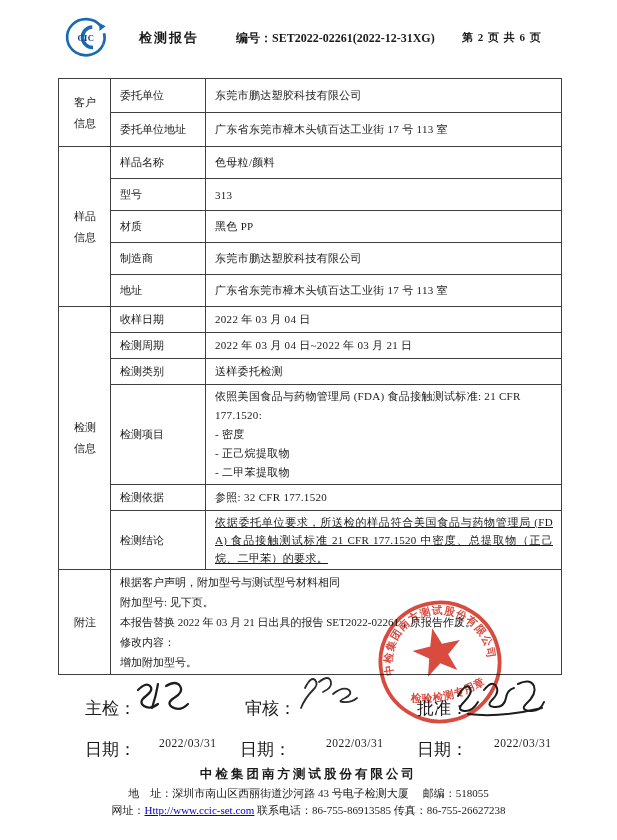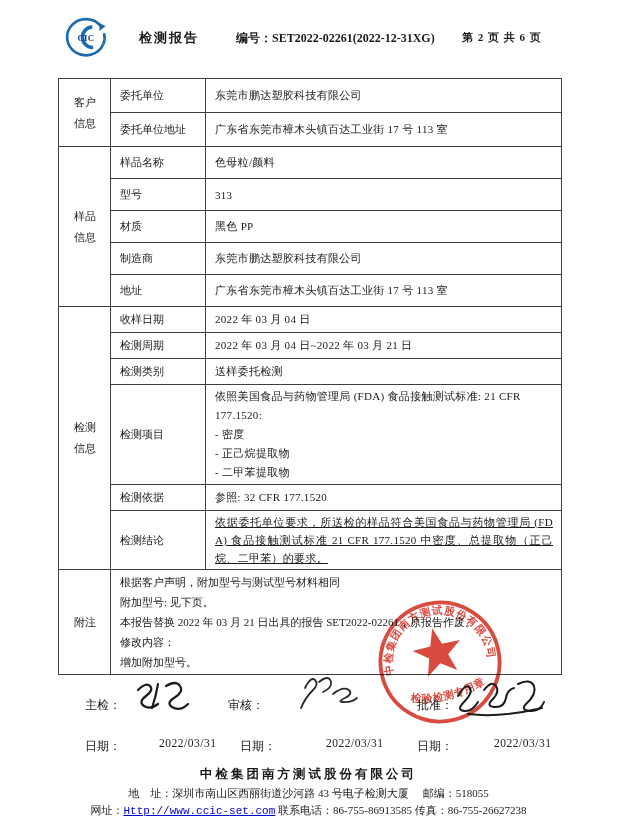--- a/index.html
+++ b/index.html
@@ -26,30 +26,30 @@
   td.group{
     text-align:center;padding:2px 2px;white-space:pre-line;line-height:21px;
   }
   td.val{letter-spacing:.3px;}
   td.multiline{white-space:pre-line;line-height:19px;vertical-align:middle;padding-top:4px;padding-bottom:4px;}
   td.conclusion{line-height:18px;text-align:justify;text-decoration:underline;}
   td.note-cell{white-space:pre-line;line-height:20px;vertical-align:middle;}
   
   .stamp{left:376px;top:598px;width:128px;height:128px;mix-blend-mode:multiply;opacity:.92;z-index:5;}
   
-  .sig-label{font-size:12px;z-index:6;}
+  .sig-label{font-size:17px;z-index:6;}
   .sig-date{font-size:11.5px;letter-spacing:.5px;z-index:6;margin-left:16px;}
   .sig-svg{z-index:6;}
   
   .f-company{left:0;top:766px;width:617px;text-align:center;font-size:12.5px;font-weight:bold;letter-spacing:3px;}
   .f-line{left:0;width:617px;text-align:center;font-size:11px;}
   .f-addr{top:786px;}
   .f-web{top:803px;}
   .f-line .gap{display:inline-block;width:14px;}
-  a.weblink{color:#0000cd;text-decoration:underline;font-family:Liberation Mono, monospace;}
+  a.weblink{color:#0000cd;text-decoration:underline;font-family:Liberation Serif, serif;}
 </style>
 </head>
 <body>
 
 <div class="abs logo">
   <svg viewBox="0 0 60 56" width="48" height="44">
     <g fill="none" stroke="#1b6ab1">
       <path d="M49 13 A 24 23 0 1 0 52 36" stroke-width="3.4"></path>
       <path d="M52 36 A 24 23 0 0 0 53 22" stroke-width="3.4"></path>
       <path d="M38 14 A 13 13 0 1 0 39 40" stroke-width="4.6"></path>
@@ -162,21 +162,21 @@
 </div>
 
 <div class="abs sig-label" style="left:85px;top:697px">主检：</div>
 <div class="abs sig-svg" style="left:128px;top:676px">
   <svg viewBox="0 0 70 42" width="70" height="42" fill="none" stroke="#1c1c1c" stroke-width="2.2" stroke-linecap="round">
     <path d="M10 14 Q18 6 22 10 Q26 14 18 20 Q10 26 16 30 Q22 34 30 28"></path>
     <path d="M30 8 Q28 20 24 32"></path>
     <path d="M38 10 Q48 4 52 10 Q56 16 46 22 Q38 27 44 31 Q52 36 60 28"></path>
   </svg>
 </div>
-<div class="abs sig-label" style="left:228px;top:697px">审核：</div>
+<div class="abs sig-label" style="left:245px;top:697px">审核：</div>
 <div class="abs sig-svg" style="left:285px;top:672px">
   <svg viewBox="0 0 85 45" width="85" height="45" fill="none" stroke="#2a2a2a" stroke-width="1.8" stroke-linecap="round">
     <path d="M20 16 Q26 4 30 8 Q34 12 28 18 Q20 26 16 36"></path>
     <path d="M34 10 Q44 2 46 10 Q47 16 38 20"></path>
     <path d="M48 22 Q58 14 64 18 Q68 22 60 26 Q52 30 58 30 Q66 31 72 26"></path>
   </svg>
 </div>
 <div class="abs sig-label" style="left:417px;top:697px">批准：</div>
 <div class="abs sig-svg" style="left:450px;top:674px">
   <svg viewBox="0 0 100 48" width="100" height="48" fill="none" stroke="#1c1c1c" stroke-width="2" stroke-linecap="round">

